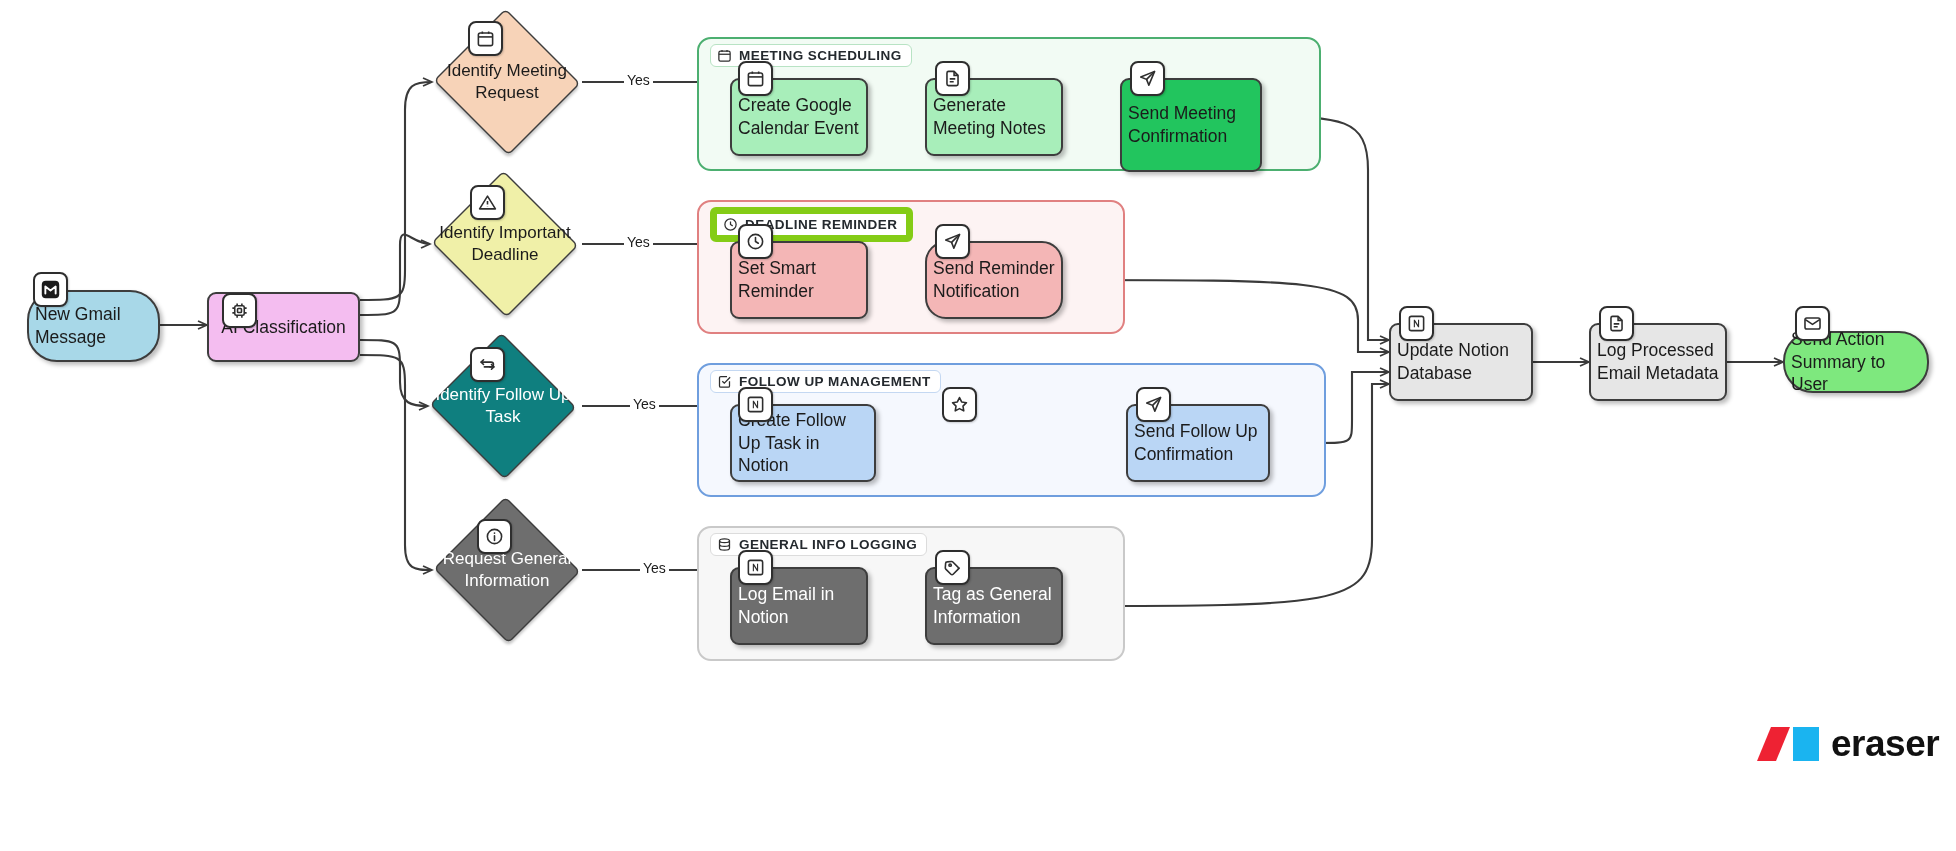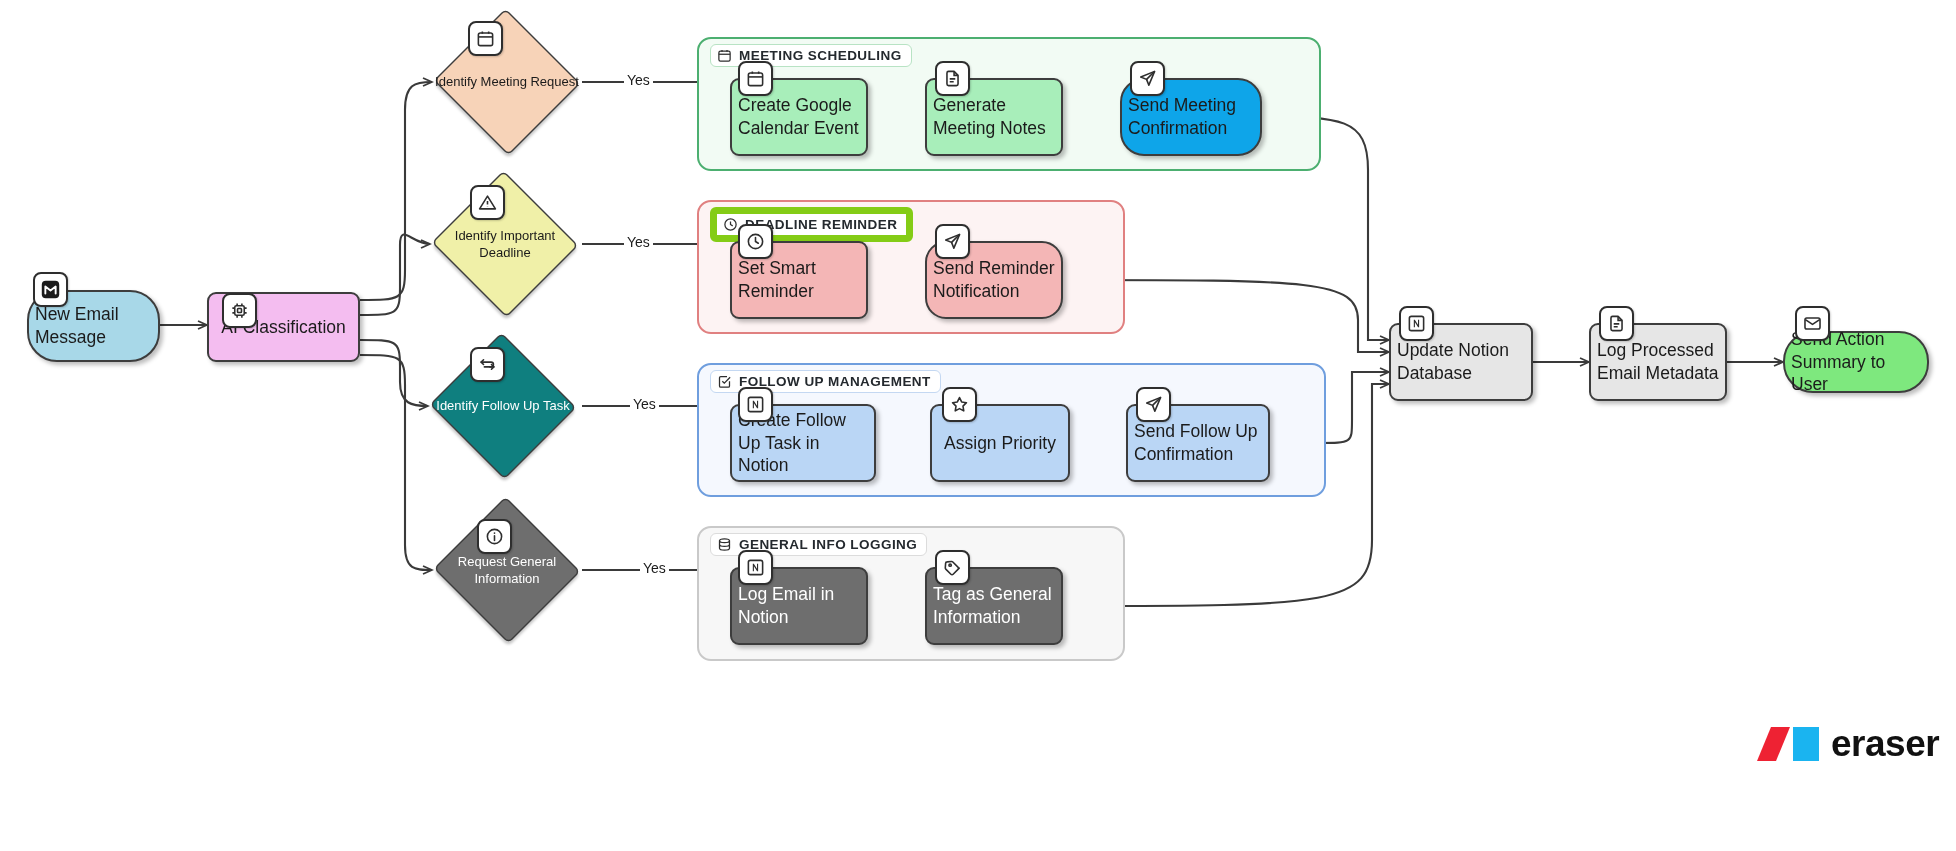--- a/index.html
+++ b/index.html
@@ -31,21 +31,21 @@
          align-items:center;justify-content:center;z-index:6;
          box-shadow:1px 1px 2px rgba(0,0,0,.18);}
   .badge svg{width:19px;height:19px;display:block;}
 
   
   .diamond{position:absolute;}
   .diamond .shape{position:absolute;inset:0;transform:rotate(45deg) scale(.707);
        border:2px solid #3d3d3d;border-radius:8px;box-sizing:border-box;
        box-shadow:3px 3px 4px rgba(0,0,0,.22);}
   .diamond .dtext{position:absolute;inset:0;display:flex;align-items:center;
-       justify-content:center;text-align:center;font-size:13px;line-height:1.32;
+       justify-content:center;text-align:center;font-size:17px;line-height:1.32;
        color:#1b1b1b;z-index:3;}
   .diamond.dark .dtext{color:#ffffff;}
 
   .edge-label{position:absolute;background:#ffffff;font-size:14px;color:#1b1b1b;
        padding:0 3px;white-space:nowrap;}
 
   
   #logo{position:absolute;display:flex;align-items:center;gap:12px;}
   #logo .mark{display:flex;align-items:center;}
   #logo .word{font-size:37px;font-weight:700;color:#111111;letter-spacing:-.5px;}
@@ -131,21 +131,21 @@
     <span class="ic">
       <svg viewBox="0 0 24 24" fill="none" stroke="#2e2e2e" stroke-width="2">
         <ellipse cx="12" cy="6" rx="8" ry="3"></ellipse>
           <path d="M4 6v12c0 1.7 3.6 3 8 3s8-1.3 8-3V6"></path>
         <path d="M4 12c0 1.7 3.6 3 8 3s8-1.3 8-3"></path>
         </svg></span>
     <span>GENERAL INFO LOGGING</span>
   </div>
 
   <div class="node pill" style="left:27px;top:290px;width:133px;height:72px;background:#a8d8e8;">
-    <span class="txt">New Email Message</span>
+    <span class="txt">New Gmail Message</span>
   </div>
   <div class="badge" style="left:33px;top:272px;">
     <svg viewBox="0 0 24 24">
         <rect x="1" y="1" width="22" height="22" rx="5" fill="#1b1b1b"></rect>
       <path d="M5.5 17V8.2l6.5 5 6.5-5V17" fill="none" stroke="#ffffff" stroke-width="2.4" stroke-linejoin="round" stroke-linecap="round"></path>
       </svg>
   </div>
 
   <div class="node" style="left:207px;top:292px;width:153px;height:70px;background:#f4bdf0;">
     <span class="txt">AI Classification</span>
@@ -226,21 +226,21 @@
   <div class="node" style="left:925px;top:78px;width:138px;height:78px;background:#a8eeba;">
     <span class="txt">Generate Meeting Notes</span>
   </div>
   <div class="badge" style="left:935px;top:61px;">
     <svg viewBox="0 0 24 24" fill="none" stroke="#2e2e2e" stroke-width="2">
       <path d="M14 3H7a2 2 0 0 0-2 2v14a2 2 0 0 0 2 2h10a2 2 0 0 0 2-2V8z" stroke-linejoin="round"></path>
       <path d="M14 3v5h5M8.5 12.5h7M8.5 16h5"></path>
       </svg>
   </div>
 
-  <div class="node" style="left:1120px;top:78px;width:142px;height:78px;background:#0ea5e9;border-radius:24px;">
+  <div class="node" style="left:1120px;top:78px;width:142px;height:94px;background:#22c55e;">
     <span class="txt">Send Meeting Confirmation</span>
   </div>
   <div class="badge" style="left:1130px;top:61px;">
     <svg viewBox="0 0 24 24" fill="none" stroke="#2e2e2e" stroke-width="2">
       <path d="M21 3L3.5 10.2l7.3 2.9 2.9 7.3z" stroke-linejoin="round"></path>
       <path d="M21 3l-10.2 10.1" stroke-linejoin="round"></path>
       </svg>
   </div>
 
   <div class="node" style="left:730px;top:241px;width:138px;height:78px;background:#f4b6b6;">
@@ -266,23 +266,20 @@
   <div class="node" style="left:730px;top:404px;width:146px;height:78px;background:#bad6f5;">
     <span class="txt">Create Follow Up Task in Notion</span>
   </div>
   <div class="badge" style="left:738px;top:387px;">
     <svg viewBox="0 0 24 24">
         <rect x="3" y="3" width="18" height="18" rx="2.5" fill="none" stroke="#2e2e2e" stroke-width="2"></rect>
       <path d="M8.6 16.6V7.4h1.3l4 6.2V7.4h1.4v9.2h-1.3l-4-6.2v6.2z" fill="#2e2e2e"></path>
       </svg>
   </div>
 
-  <div class="node" style="left:930px;top:404px;width:140px;height:78px;background:#bad6f5;">
-    <span class="txt">Assign Priority</span>
-  </div>
   <div class="badge" style="left:942px;top:387px;">
     <svg viewBox="0 0 24 24" fill="none" stroke="#2e2e2e" stroke-width="2">
       <path d="M12 3.2l2.7 5.6 6.1.9-4.4 4.3 1 6.1L12 17.2 6.6 20.1l1-6.1-4.4-4.3 6.1-.9z" stroke-linejoin="round"></path>
       </svg>
   </div>
 
   <div class="node" style="left:1126px;top:404px;width:144px;height:78px;background:#bad6f5;">
     <span class="txt">Send Follow Up Confirmation</span>
   </div>
   <div class="badge" style="left:1136px;top:387px;">

